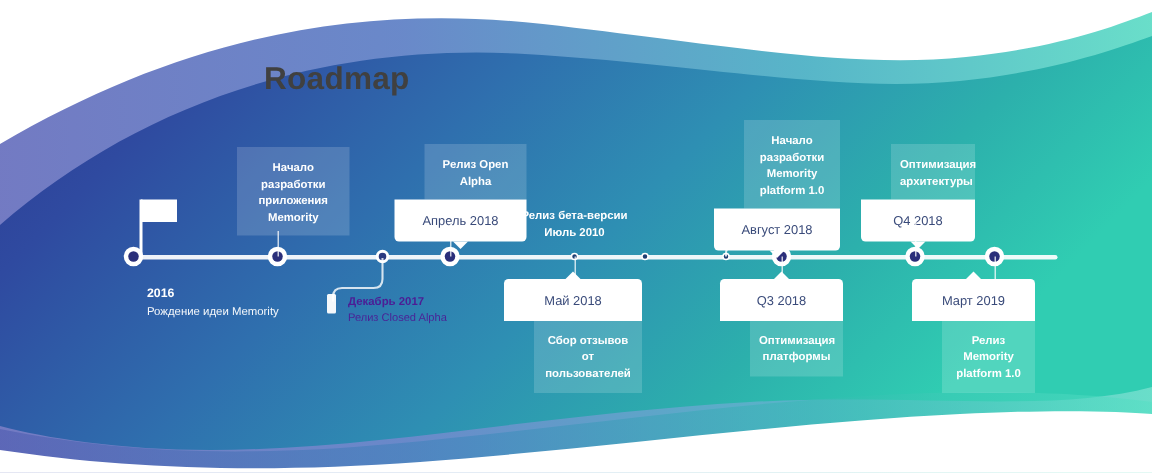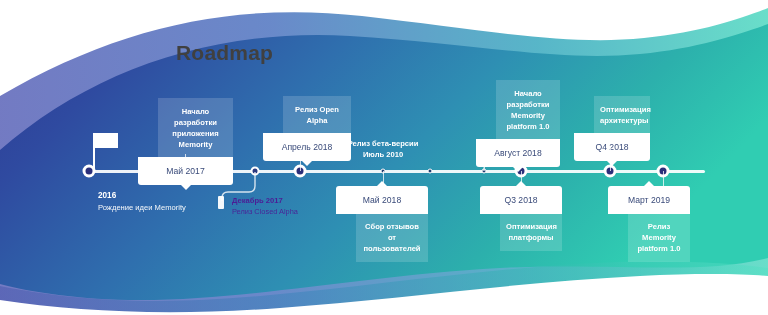--- a/index.html
+++ b/index.html
@@ -175,24 +175,20 @@
     <div class="t">Релиз Closed Alpha</div>
   </div>
 
   <div class="plain" style="left:383px;top:138px;width:100px;margin-left:-50px;">
     <div>Релиз бета-версии</div>
     <div>Июль 2010</div>
   </div>
 
   <div class="card above" style="left:138px;top:98px;width:95px;">
     <div class="head">Начало разработки приложения Memority</div>
-    <div class="date">
-      <span>Май 2017</span>
-      <span class="tail"></span>
-    </div>
   </div>
   <div class="stem" style="left:185px;top:154px;height:17px;"></div>
 
   <div class="card above" style="left:263px;top:96px;width:88px;">
     <div class="head">Релиз Open Alpha</div>
     <div class="date">
       <span>Апрель 2018</span>
       <span class="tail"></span>
     </div>
   </div>

